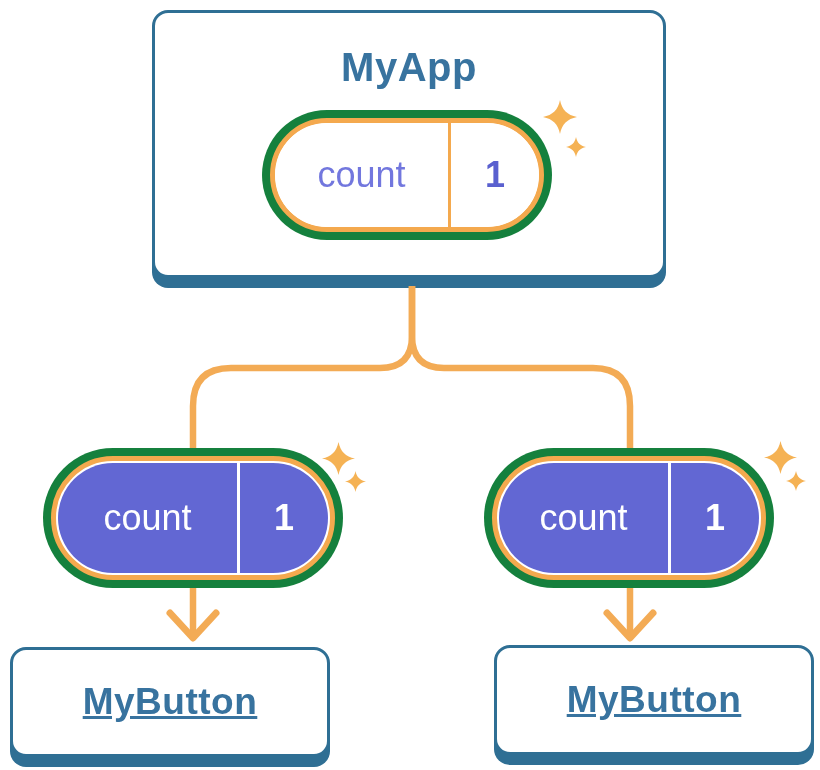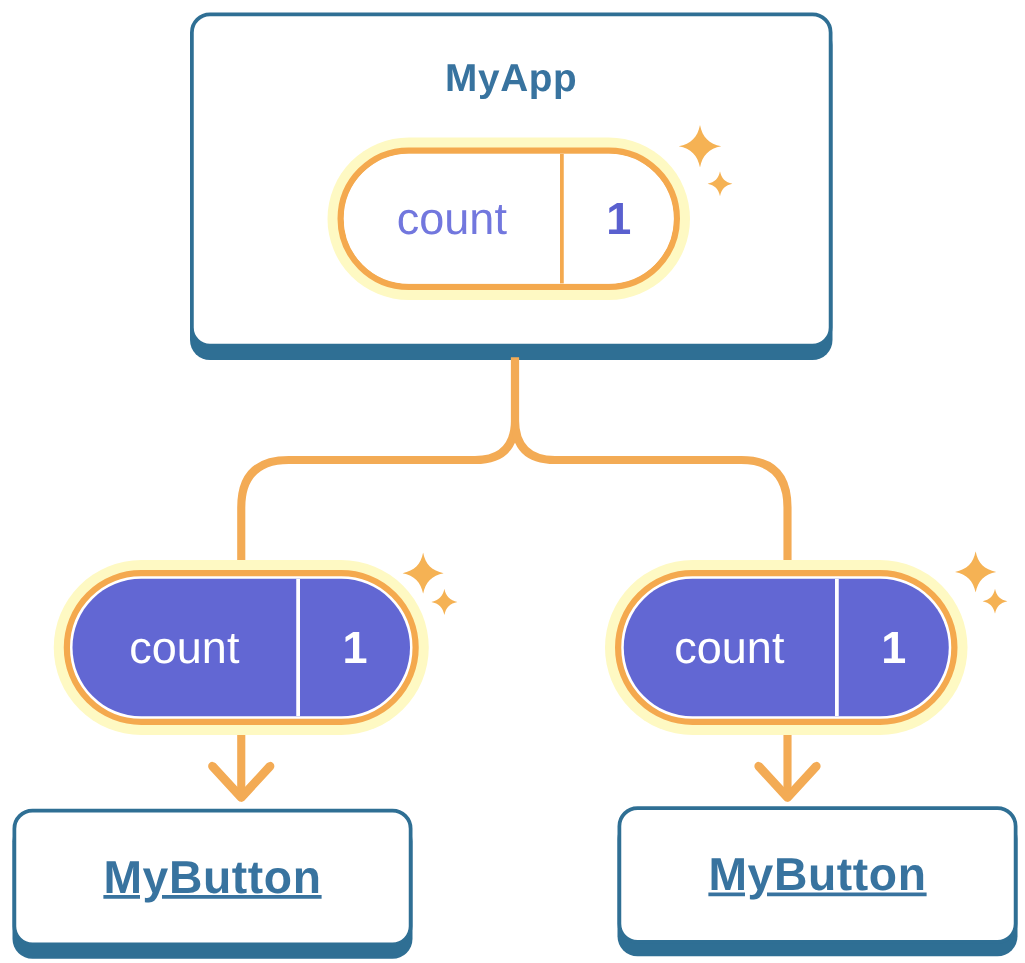--- a/index.html
+++ b/index.html
@@ -21,27 +21,27 @@
   }
   #myapp-card{left:152px;top:10px;width:514px;height:268px;}
   #mybutton-card-left{left:10px;top:647px;width:320px;height:110px;display:flex;align-items:center;justify-content:center;}
   #mybutton-card-right{left:494px;top:645px;width:320px;height:110px;display:flex;align-items:center;justify-content:center;}
   .node-title{
     color:#38739f;
     font-weight:700;
     text-align:center;
     letter-spacing:0.5px;
   }
-  #myapp-title{margin-top:32px;font-size:31px;}
+  #myapp-title{margin-top:32px;font-size:40px;}
   .button-title{font-size:37px;text-decoration:underline;}
   
   .pill-outer{
     position:absolute;
     box-sizing:border-box;
-    background:#fef9c3;
+    background:#15803d;
     border-radius:999px;
     padding:8px;
     z-index:3;
   }
   .pill-ring{
     box-sizing:border-box;
     width:100%;height:100%;
     border:5px solid #f4a94e;
     border-radius:999px;
     background:#ffffff;

